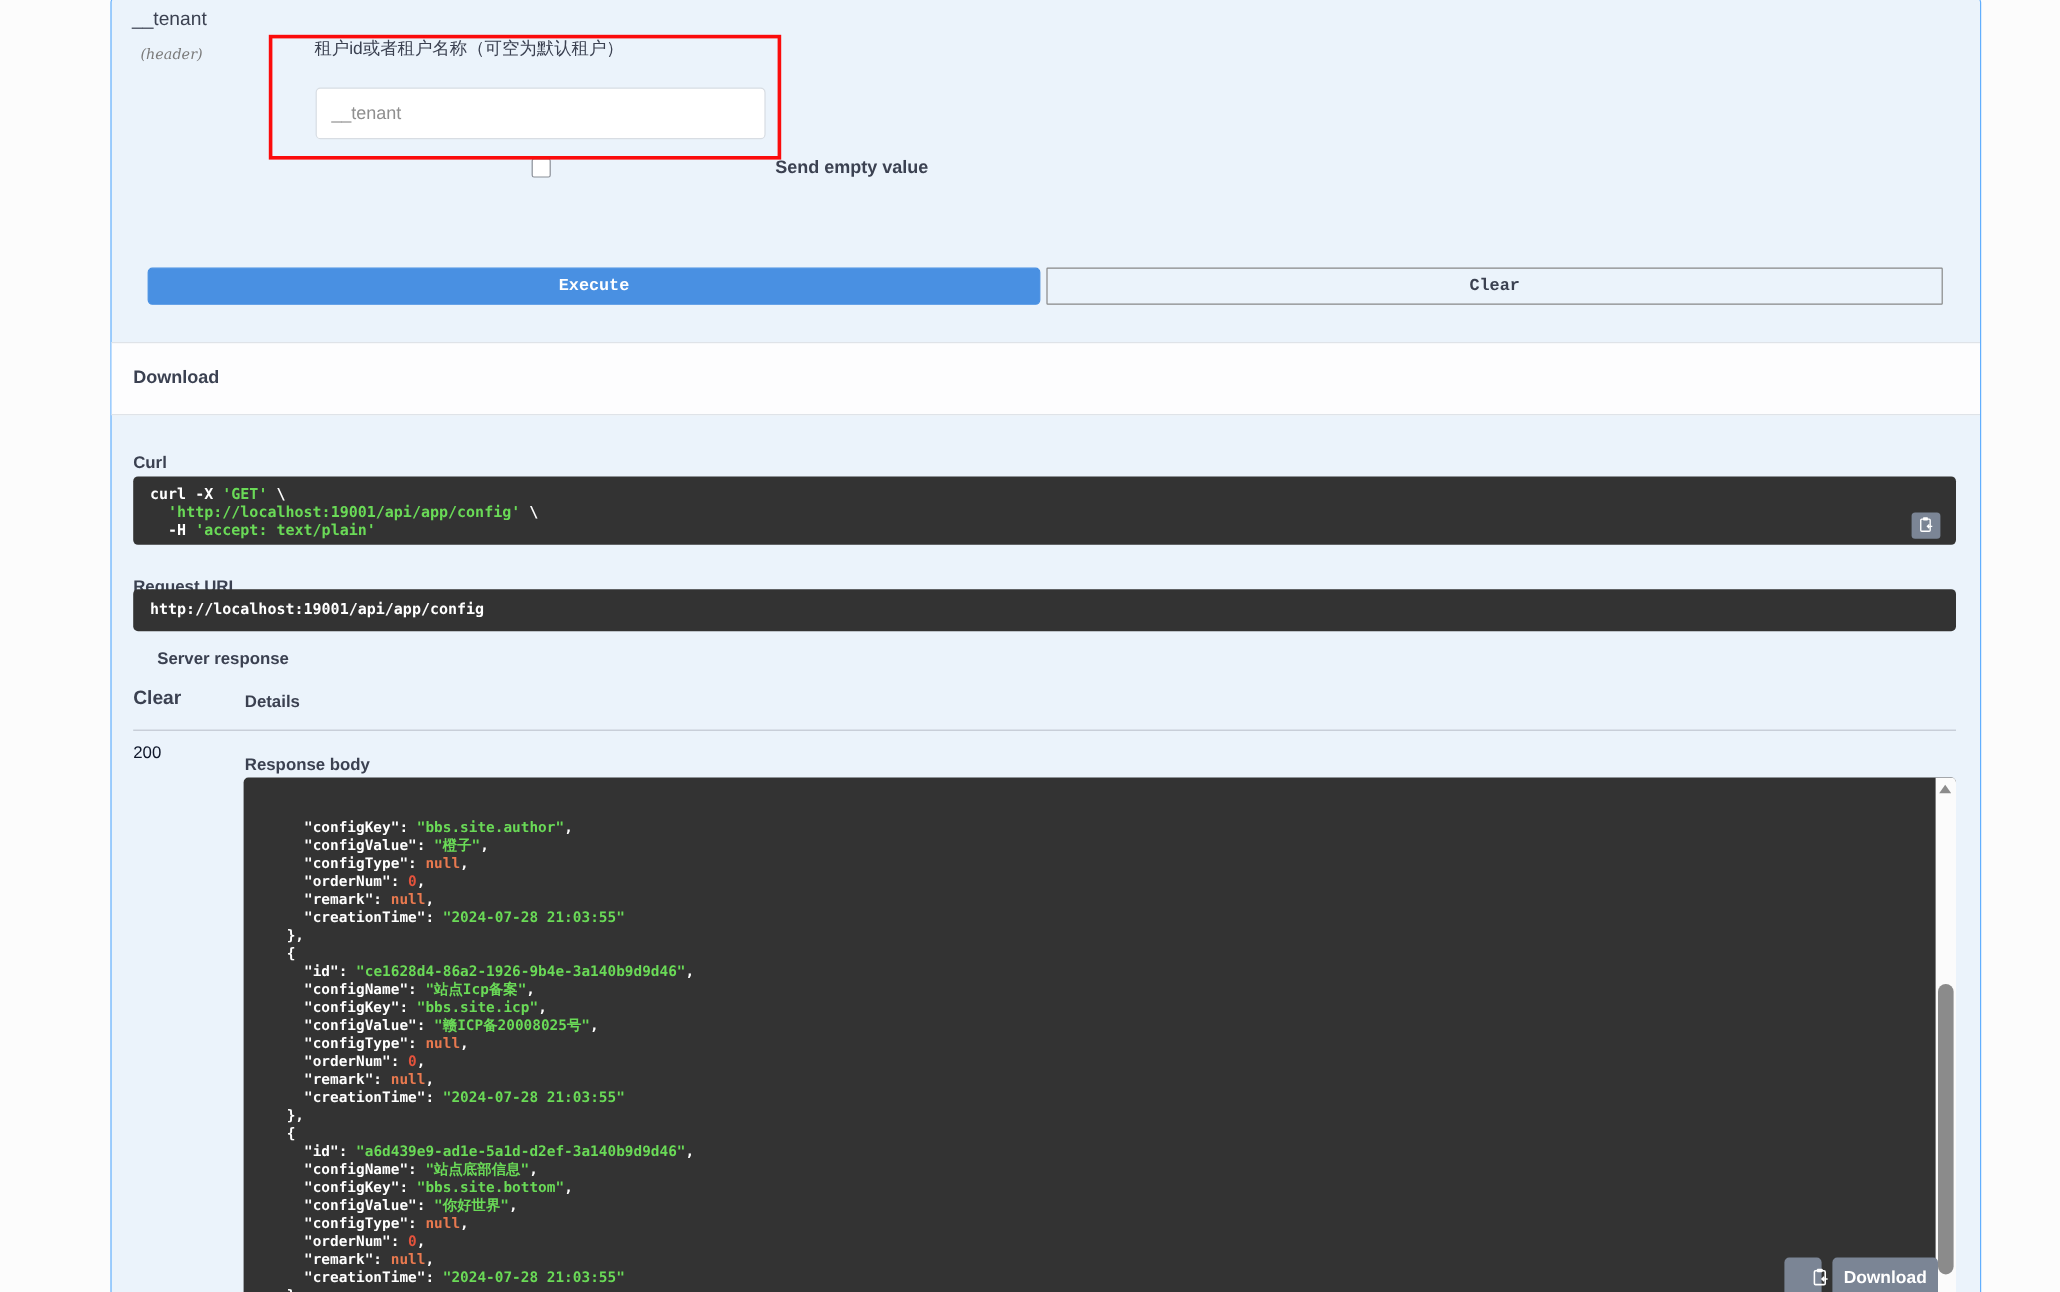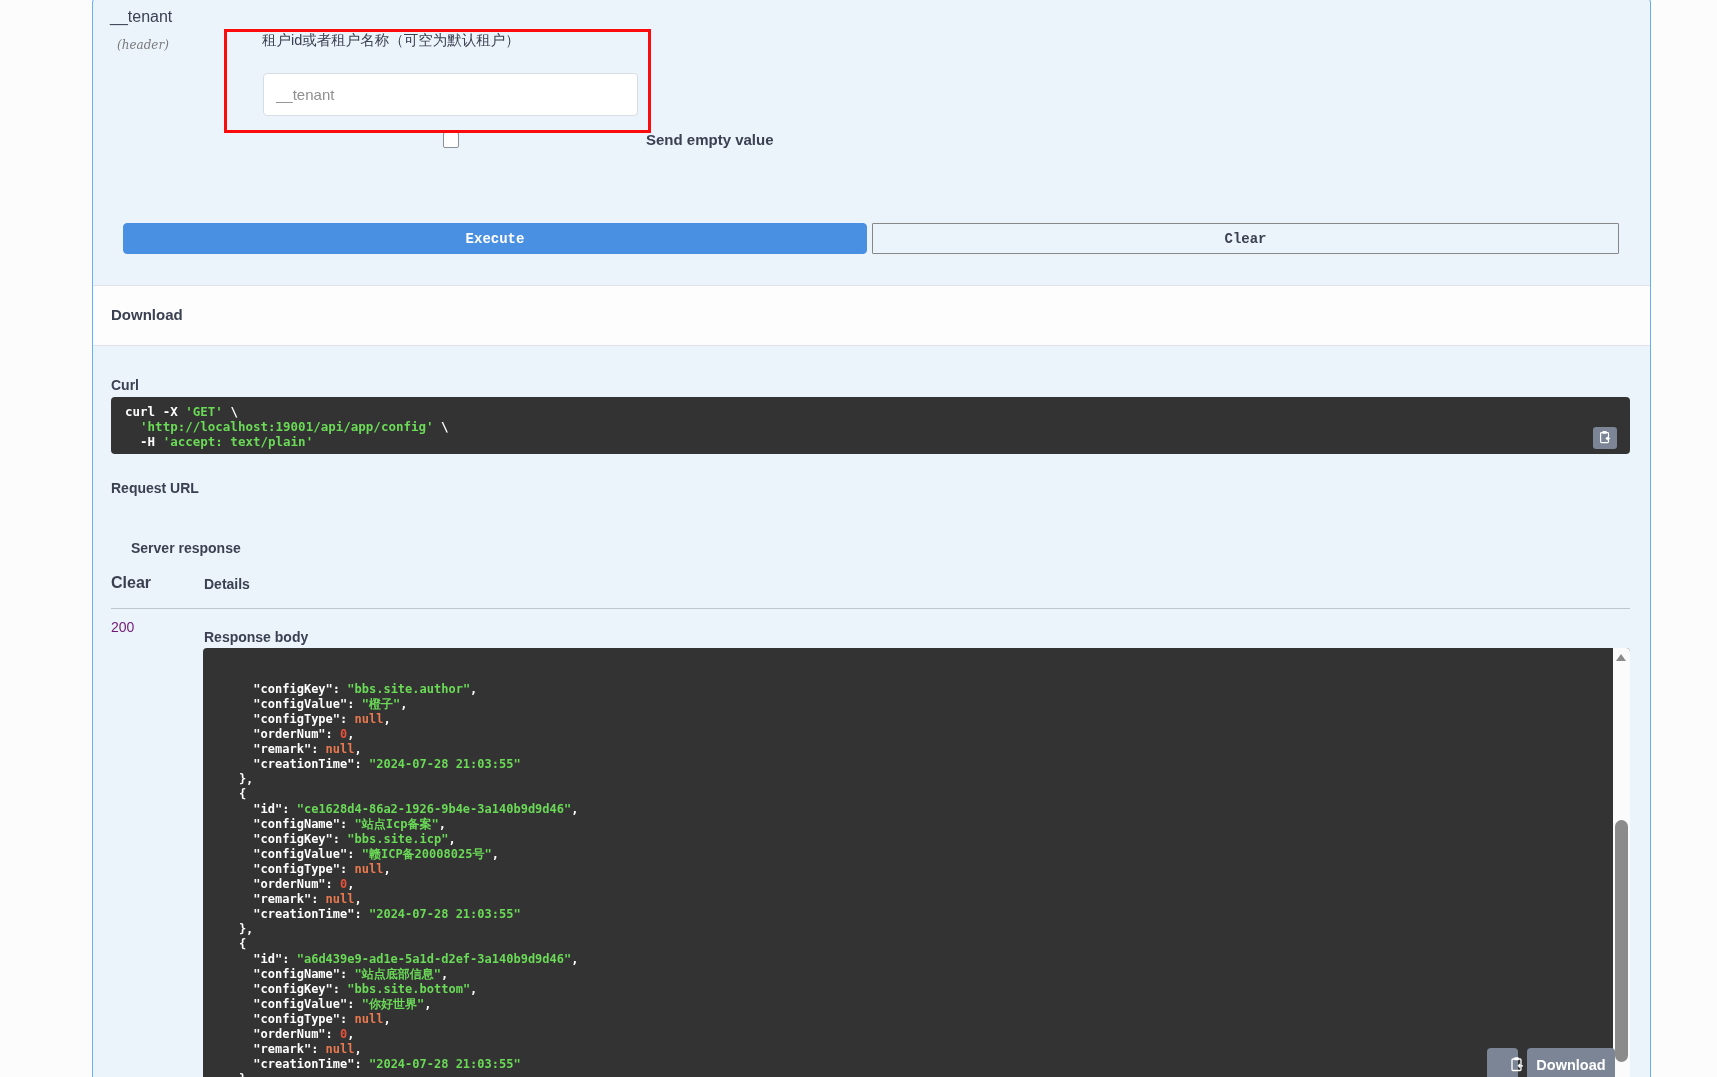--- a/index.html
+++ b/index.html
@@ -48,21 +48,21 @@
 
   .tok-s   { color:#6ada57; }       
   .tok-n   { color:#e8794f; }       
   .tok-num { color:#e6533c; }       
   .tok-k   { color:#ffffff; }       
 
   
   .divider { left:111px; top:608px; width:1519px; height:1px; background:rgba(59,65,81,.25); }
   .code-head    { left:111px; top:574px; font-size:16px; font-weight:700; }
   .details-head { left:204px; top:576px; }
-  .code-val     { left:111px; top:619px; font-size:14px; color:#701a75; }
+  .code-val     { left:111px; top:619px; font-size:14px; color:#0f172a; }
   .respbody-label { left:204px; top:629px; }
 
   
   .icon-btn { background:#7b8595; border:none; border-radius:4px; display:flex; align-items:center;
               justify-content:center; cursor:pointer; }
   .curl-copy { left:1593px; top:427px; width:24px; height:22px; border-radius:3px; }
   .resp-copy { left:1284px; top:400px; width:31px; height:34px; }   
   .resp-download { left:1324px; top:400px; width:88px; height:34px; color:#fff; font-size:14.5px;
                    font-weight:700; font-family:"Liberation Sans","DejaVu Sans",sans-serif; }
 
@@ -103,20 +103,21 @@
     <span>
       <svg width="14" height="14" viewBox="0 0 16 16">
         <rect x="3" y="3" width="9" height="11.5" rx="1" fill="none" stroke="#fff" stroke-width="1.3"></rect>
         <rect x="5.2" y="1.2" width="4.6" height="3" rx="0.6" fill="#fff"></rect>
         <path d="M14 9.8 H9.5 M11.2 8 L9.3 9.8 L11.2 11.6" fill="none" stroke="#fff" stroke-width="1.2"></path>
       </svg>
     </span>
   </button>
 
   <div class="abs sec-label" style="left:111px; top:480px;">Request URL</div>
+  <div class="abs codeblock requrl-block"><span>http://localhost:19001/api/app/config</span></div>
 
   <div class="abs sec-label" style="left:111px; top:540px;margin-left:20px;">Server response</div>
   <div class="abs sec-label code-head">Clear</div>
   <div class="abs sec-label details-head">Details</div>
   <div class="abs divider"></div>
 
   <div class="abs code-val">200</div>
   <div class="abs sec-label respbody-label">Response body</div>
 
   <div class="abs codeblock resp-block">

